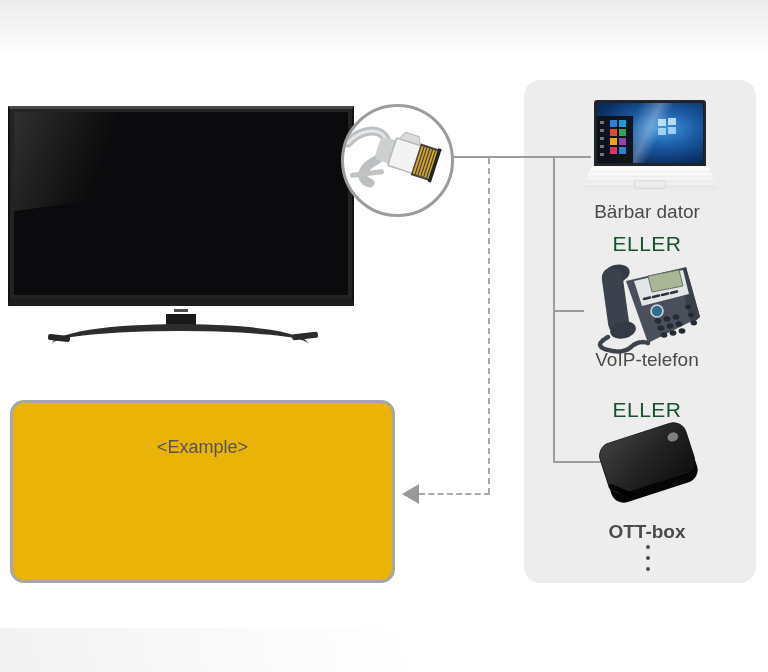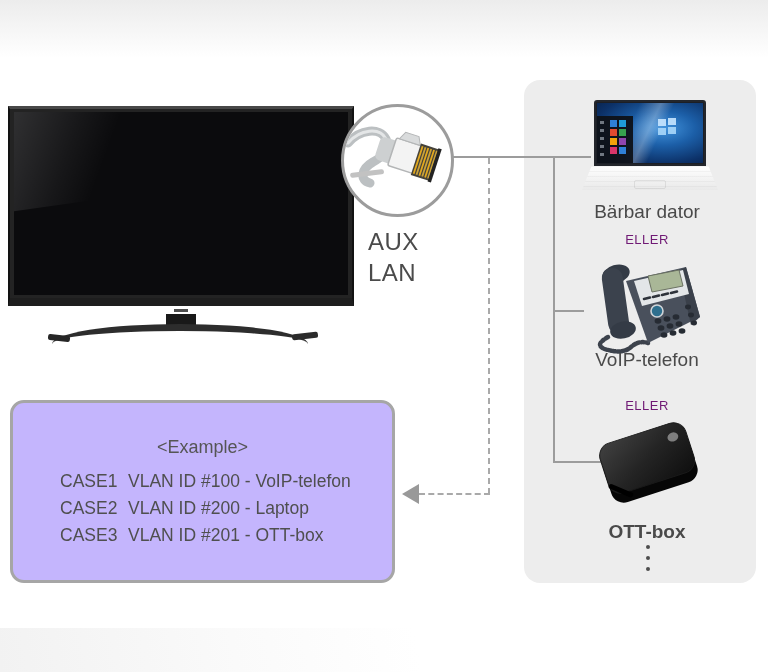--- a/index.html
+++ b/index.html
@@ -88,34 +88,34 @@
     width:30px; height:7px; border:1px solid rgba(0,0,0,0.08); border-radius:2px; }
 
   
   .phone-wrap { position:absolute; left:580px; top:259px; width:126px; height:95px; z-index:3; }
   .ott-wrap { position:absolute; left:592px; top:422px; width:120px; height:92px; z-index:3; }
 
   
   .panel-label { position:absolute; left:524px; width:232px; padding-left:14px;
     text-align:center; color:#4a4a4a; z-index:3; }
   .device-label { font-size:19px; }
-  .or-label { font-size:13px; color:#701a75; letter-spacing:0.5px; }
+  .or-label { font-size:21px; color:#14532d; letter-spacing:0.5px; }
   .lbl-laptop { top:201px; }
   .lbl-or1 { top:232px; }
   .lbl-phone { top:349px; }
   .lbl-or2 { top:398px; }
   .lbl-ott { top:521px;font-weight:bold; }
 
   .more-dots { position:absolute; left:646px; top:545px; display:flex; flex-direction:column;
     gap:7px; z-index:3; }
   .more-dots i { width:4px; height:4px; border-radius:50%; background:#4d4d4d; }
 
   
   .example-box { position:absolute; left:10px; top:400px; width:385px; height:183px;
-    background:#c4b5fd; border:3px solid #a6a6a6; border-radius:14px; z-index:2; padding-top:34px; }
+    background:#eab308; border:3px solid #a6a6a6; border-radius:14px; z-index:2; padding-top:34px; }
   .example-title { text-align:center; font-size:18px; color:#555; margin-bottom:10px; }
   .example-rows { padding-left:47px; }
   .example-row { display:flex; font-size:17.5px; color:#4f4f4f; line-height:27px; }
   .example-row .case { width:68px; flex:none; }
 </style>
 </head>
 <body>
 
 <div class="stage">
 
@@ -160,24 +160,20 @@
           <rect x="79.5" y="34" width="1.8" height="29" fill="#e2a81e"></rect>
           <rect x="82.5" y="34" width="1.8" height="29" fill="#caa23a"></rect>
           <rect x="85.5" y="34" width="1.8" height="29" fill="#e2a81e"></rect>
           <rect x="88.5" y="34" width="1.8" height="29" fill="#caa23a"></rect>
         </g>
         <rect x="90" y="31" width="3.5" height="35" fill="#232323"></rect>
       </g>
     </svg>
   </div>
 
-  <div class="aux-label">
-    <div>AUX</div>
-    <div>LAN</div>
-  </div>
 
   <div class="laptop">
     <div class="laptop-screen">
       <div class="wallpaper">
         <div class="win-logo"></div>
         <div class="start-menu">
           <div class="start-strip"></div>
           <div class="tiles"></div>
         </div>
       </div>
@@ -239,29 +235,15 @@
   <div class="panel-label device-label lbl-ott">OTT-box</div>
 
   <div class="more-dots">
     <i></i>
       <i></i>
       <i></i>
   </div>
 
   <div class="example-box">
     <div class="example-title">&lt;Example&gt;</div>
-    <div class="example-rows">
-      <div class="example-row">
-        <span class="case">CASE1</span>
-        <span class="desc">VLAN ID #100 - VoIP-telefon</span>
-      </div>
-      <div class="example-row">
-        <span class="case">CASE2</span>
-        <span class="desc">VLAN ID #200 - Laptop</span>
-      </div>
-      <div class="example-row">
-        <span class="case">CASE3</span>
-        <span class="desc">VLAN ID #201 - OTT-box</span>
-      </div>
-    </div>
   </div>
 
 </div>
 
 </body></html>

